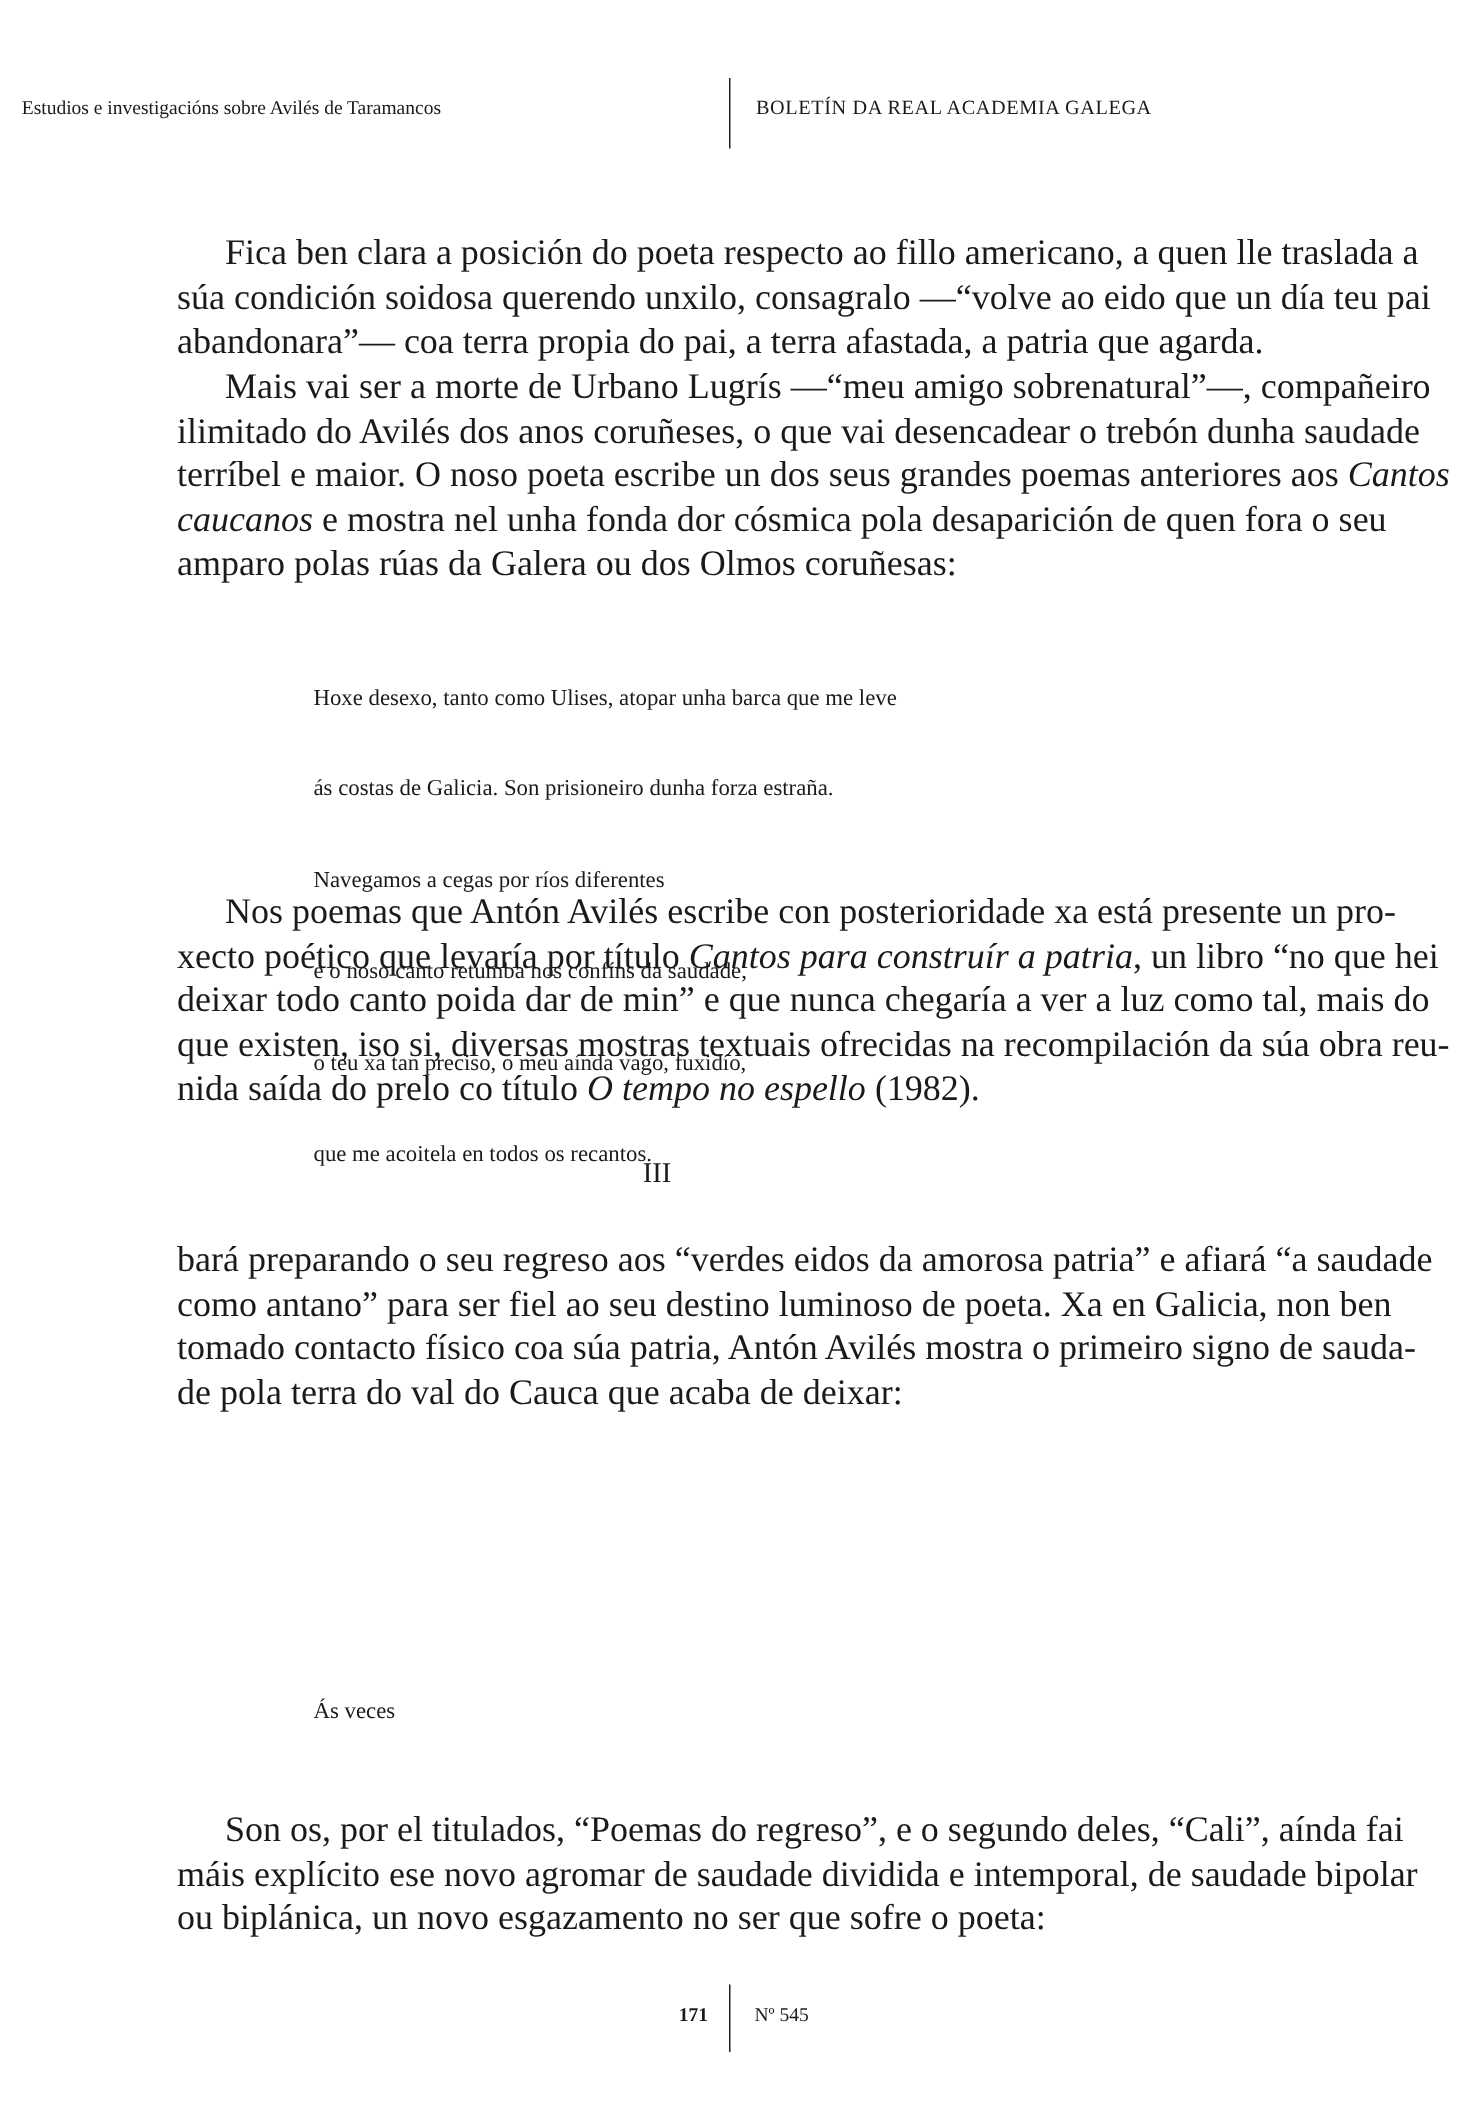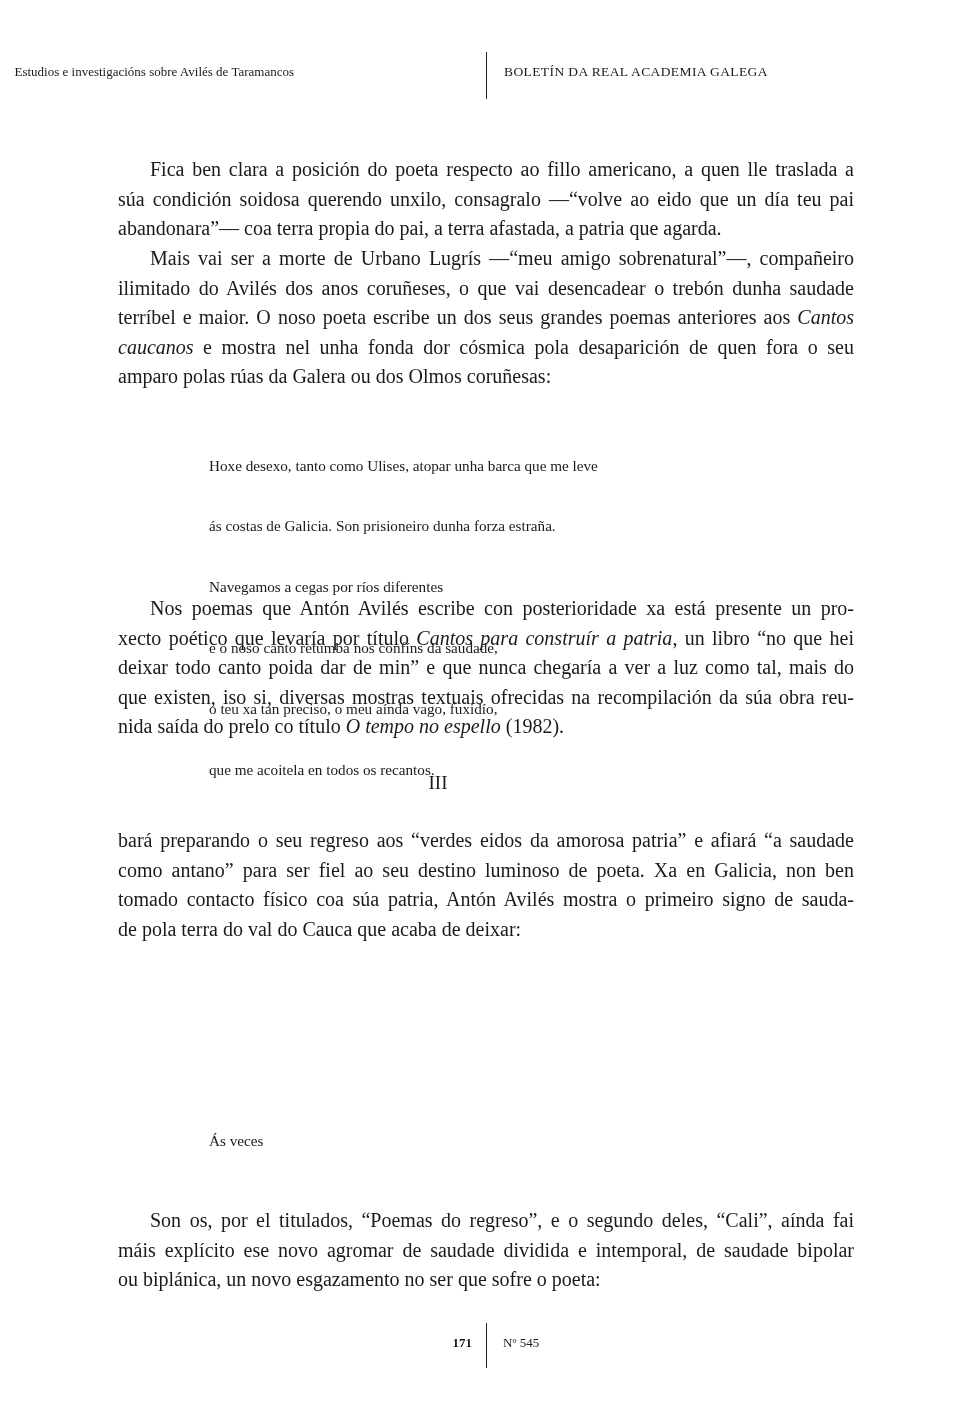--- a/index.html
+++ b/index.html
@@ -2,21 +2,21 @@
 <html><head>
 <meta charset="utf-8">
 <style>
   html, body { margin: 0; padding: 0; background: #ffffff; }
   body { width: 975px; height: 1417px; position: relative; overflow: hidden; color: #1a1a1a;
          font-family: "Liberation Serif", "DejaVu Serif", serif; }
   .header { position: absolute; top: 52px; left: 0; width: 794px; height: 48px; }
   .header .left { position: absolute; right: 500px; top: 12px; font-size: 13px; white-space: nowrap; }
   .header .rule { position: absolute; left: 486px; top: 0; width: 1px; height: 47px; background: #222; }
   .header .right { position: absolute; left: 504px; top: 12px; font-size: 13.5px; letter-spacing: 0.4px; white-space: nowrap; }
-  .body { position: absolute; left: 118px; width: 736px; font-size: 20px; line-height: 29.5px; text-align: justify; }
+  .body { position: absolute; left: 118px; width: 736px; font-size: 24px; line-height: 29.5px; text-align: justify; }
   .line { display: block; text-align: justify; text-align-last: justify; white-space: nowrap; }
   .line.last { text-align-last: left; }
   .poem { position: absolute; left: 209px; font-size: 15.2px; line-height: 20.3px; white-space: pre; }
   .stanza-gap { height: 20px; }
   .section { position: absolute; left: 17px; width: 842px; top: 772px; text-align: center; font-size: 19px; }
   .footer { position: absolute; top: 1323px; left: 0; width: 975px; height: 46px; }
   .footer .page { position: absolute; right: 503px; top: 12px; font-size: 13px; font-weight: bold; }
   .footer .rule { position: absolute; left: 486px; top: 0; width: 1px; height: 45px; background: #222; }
   .footer .issue { position: absolute; left: 503px; top: 12px; font-size: 13px; }
   i { }

